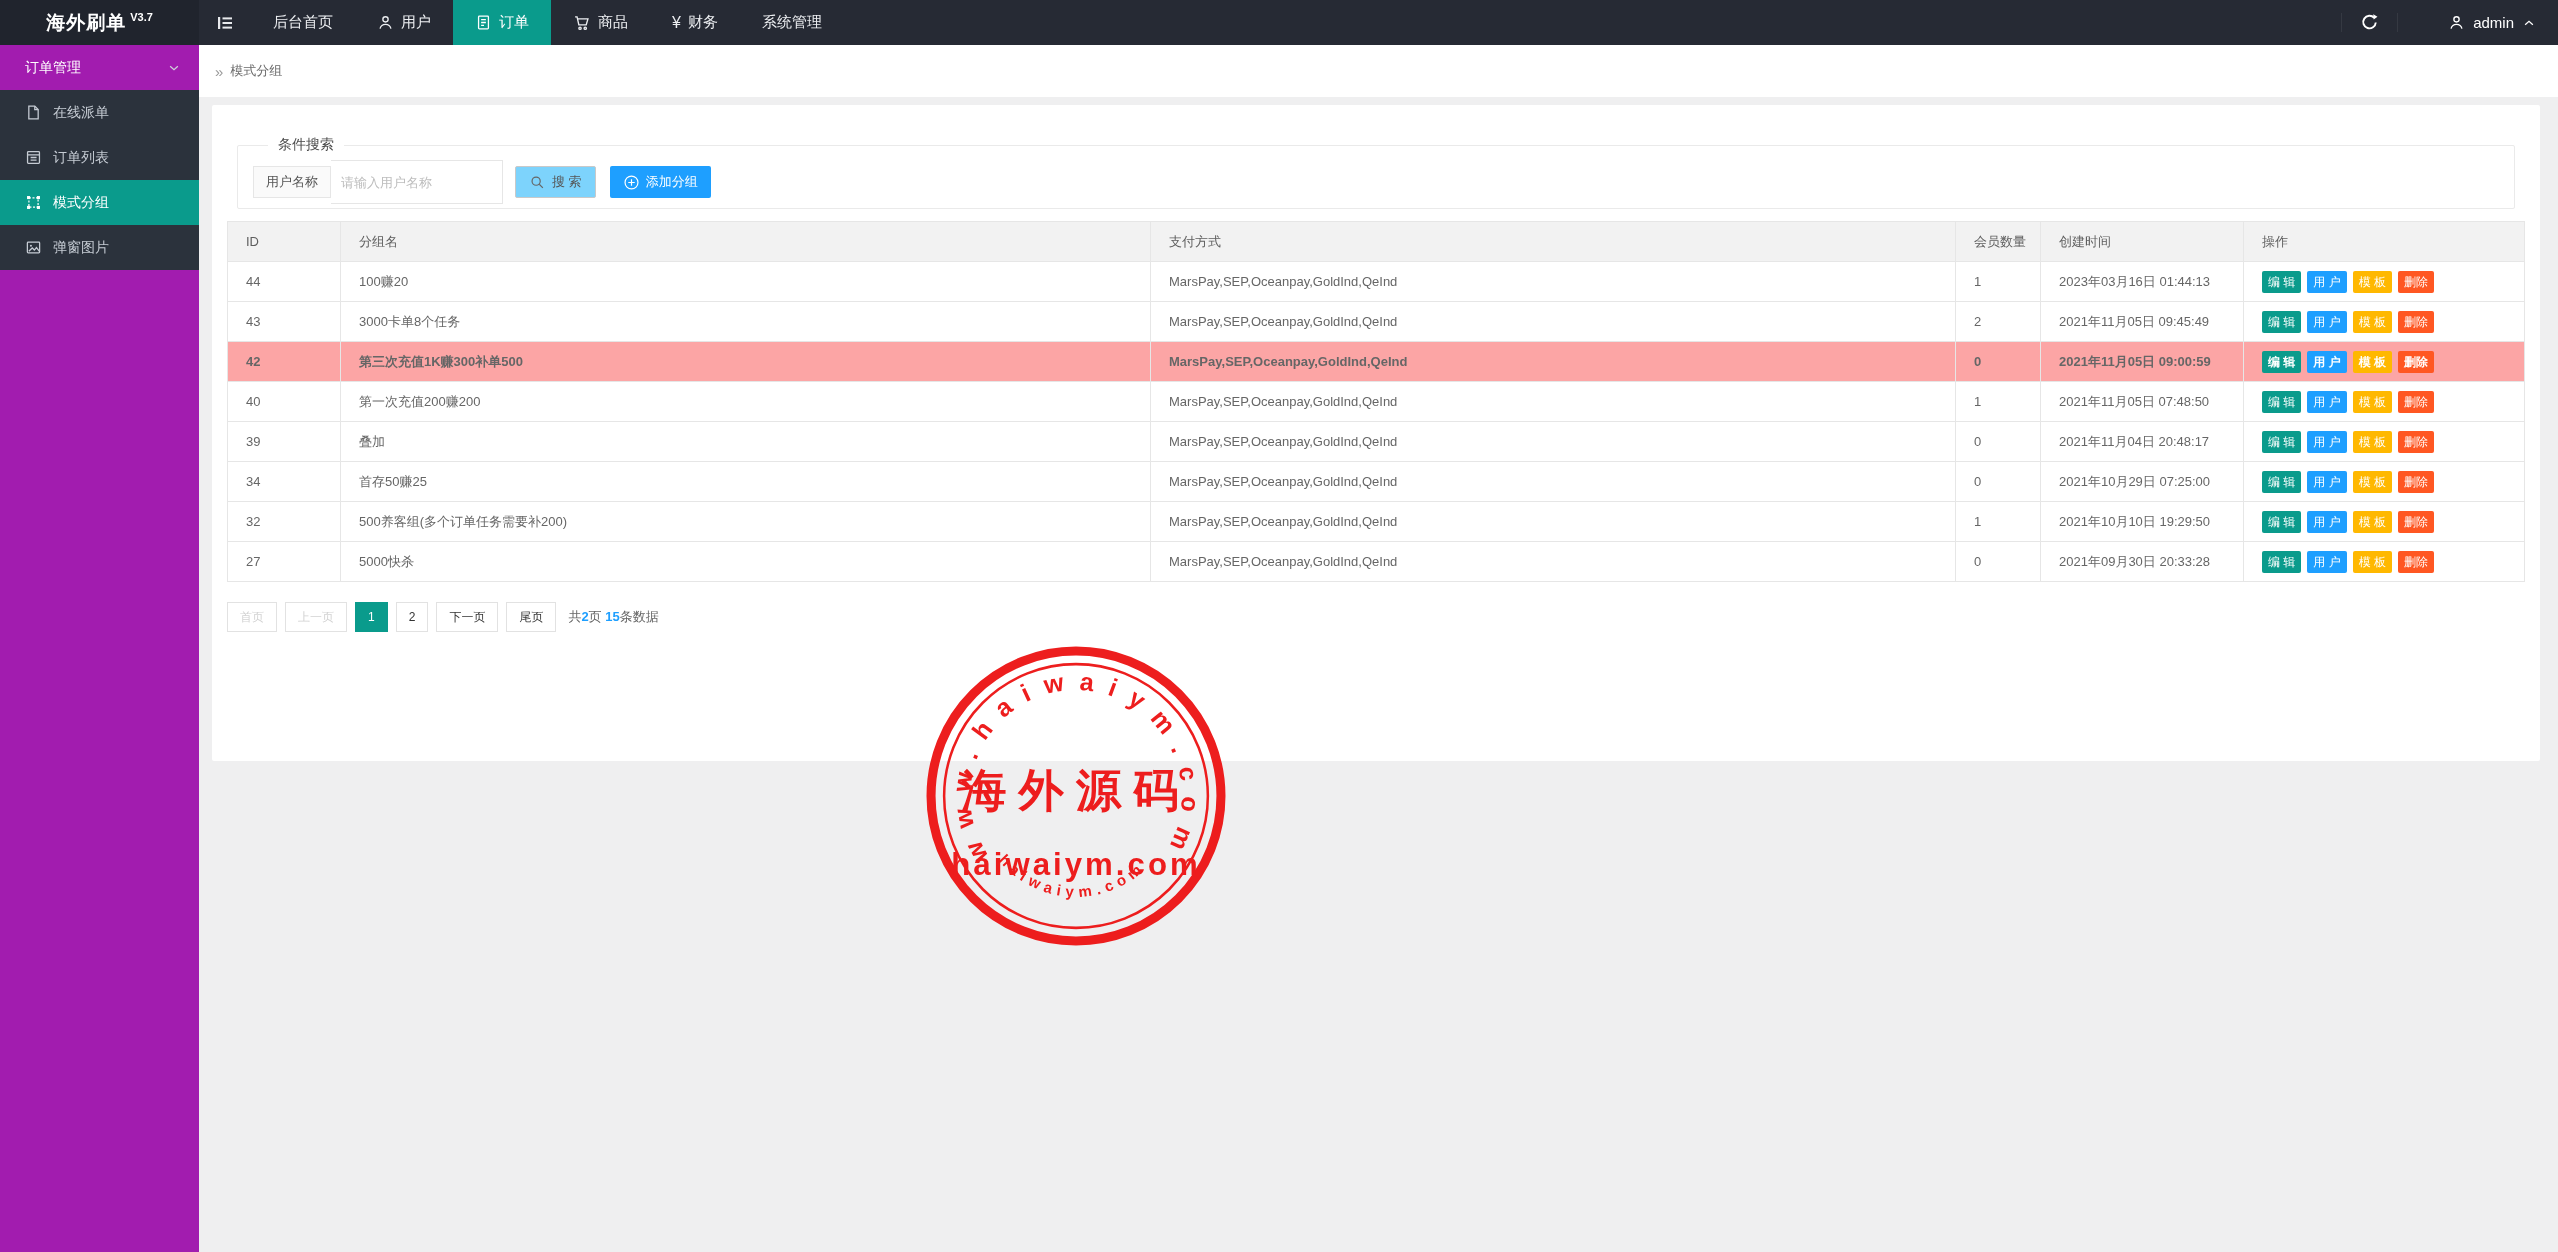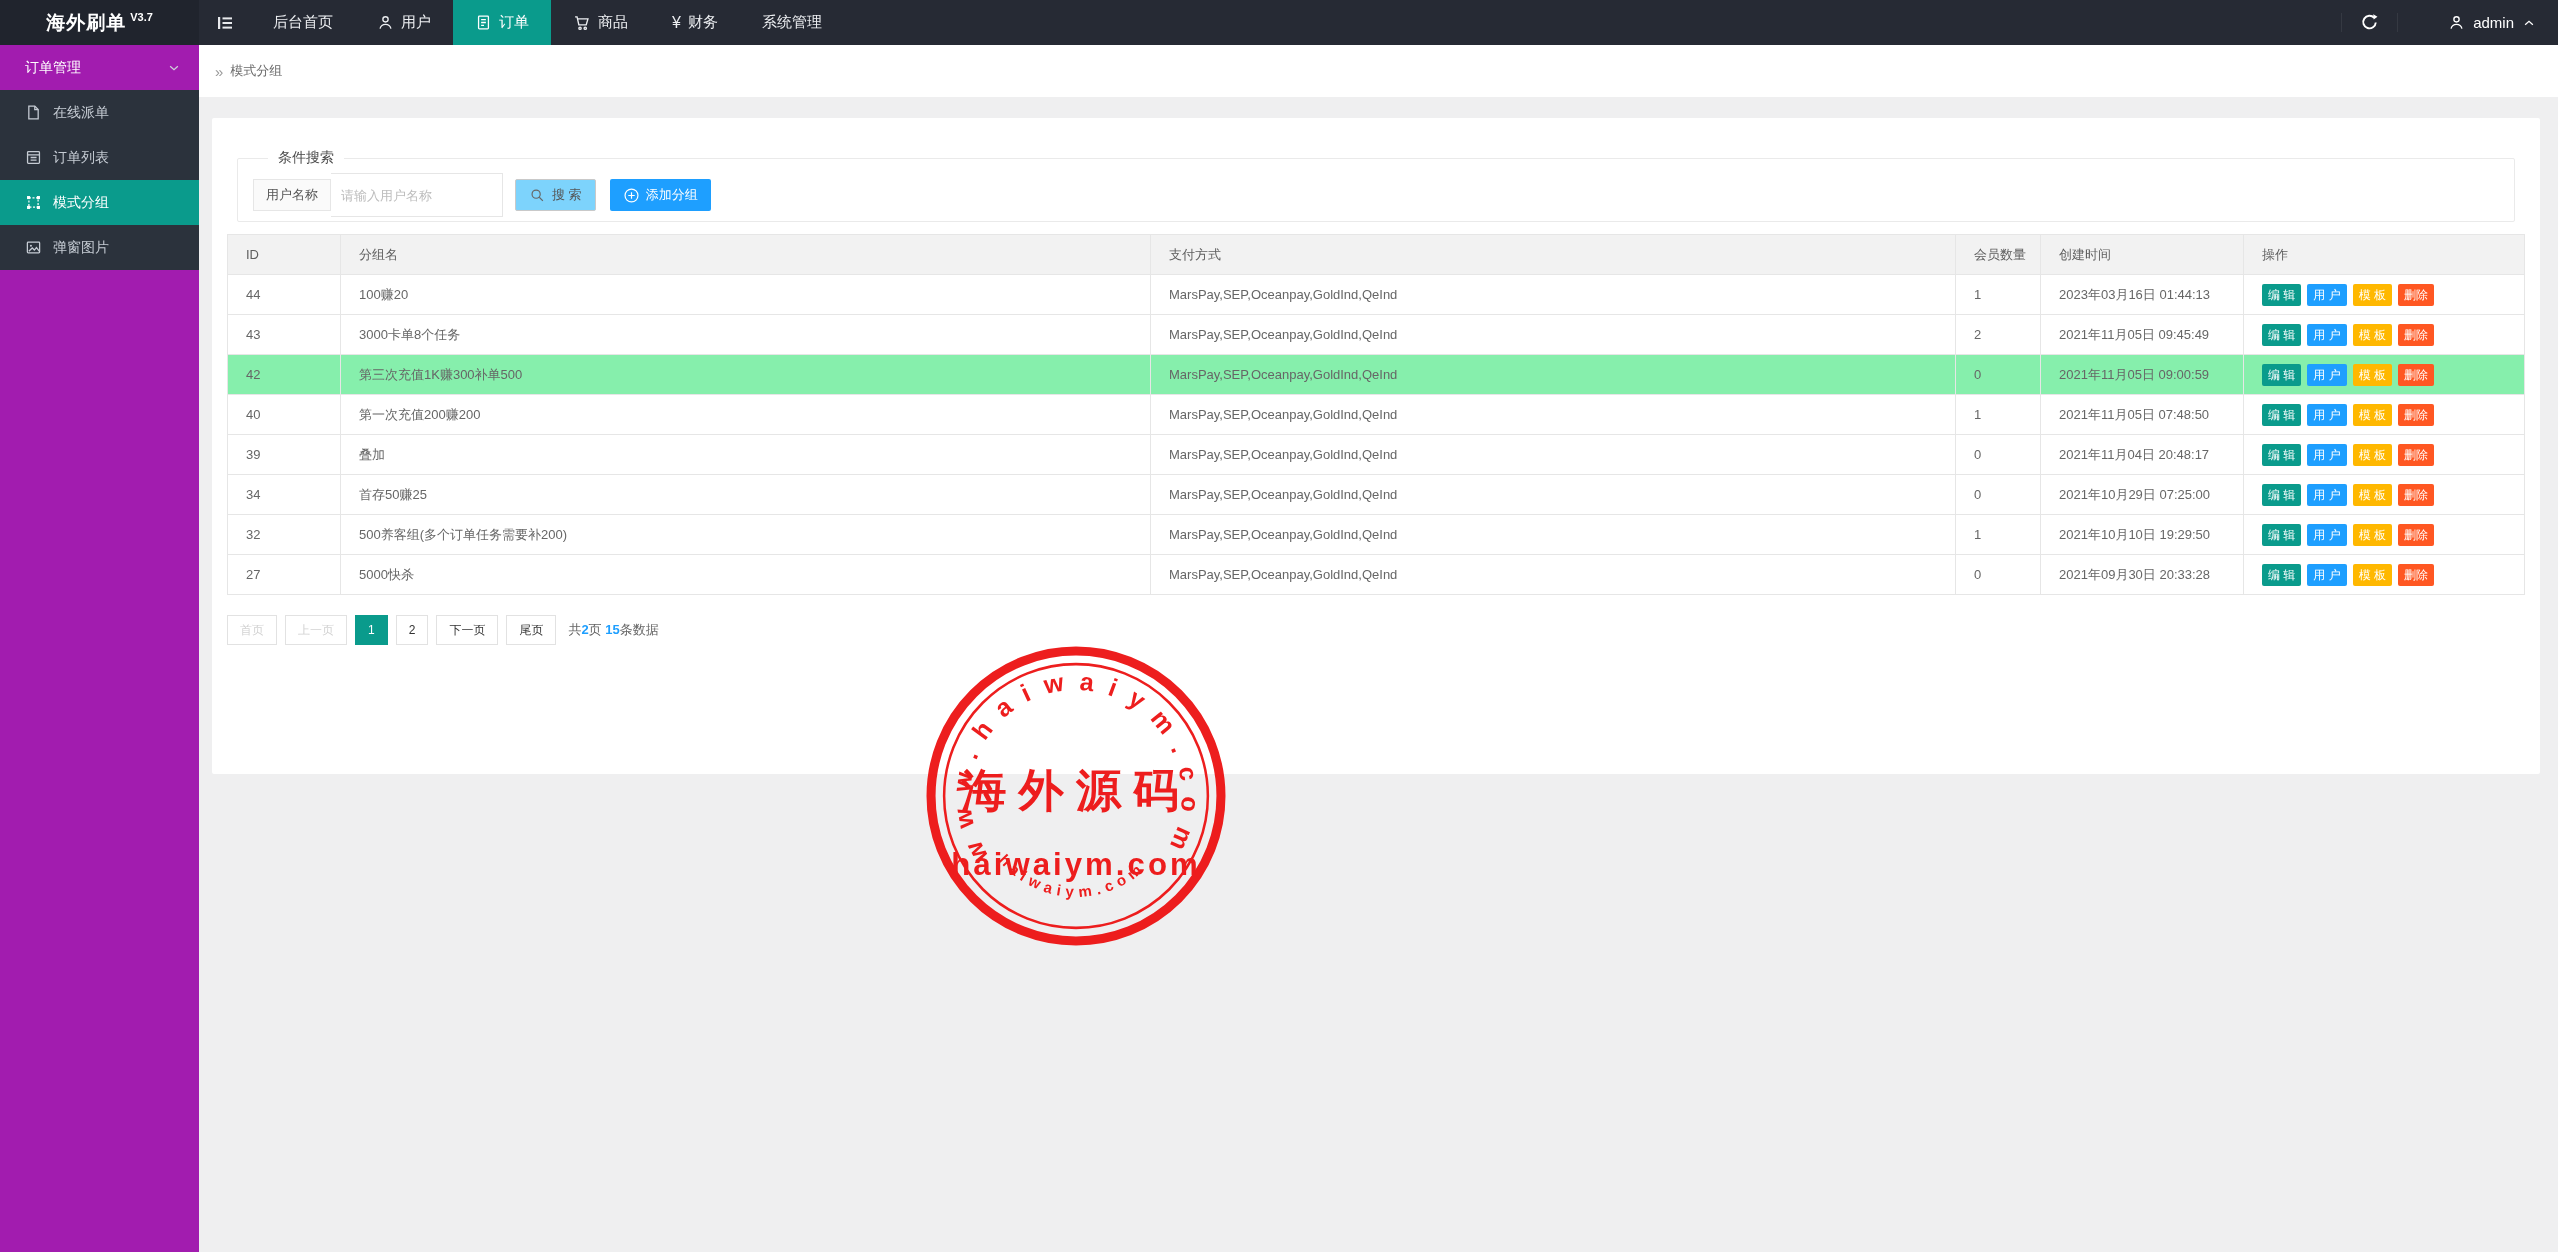--- a/index.html
+++ b/index.html
@@ -31,36 +31,36 @@
   .side-item { height:45px; display:flex; align-items:center; gap:11px; padding-left:25px; color:#c6ccd4; font-size:14px; cursor:pointer; }
   .side-item .sicon { display:flex; }
   .side-item.active { background:#0a9b8c; color:#fff; }
 
   
   .breadcrumb { position:absolute; top:45px; left:199px; right:0; height:52px; background:#fff; display:flex; align-items:center; padding-left:16px; font-size:13px; color:#6a6a6a; gap:7px; z-index:5; }
   .bc-arrow { color:#9a9a9a; font-size:15px; }
 
   
   .content { position:absolute; top:97px; left:199px; right:0; bottom:0; background:#efeff0; }
-  .card { margin:21px 18px 0 13px; height:656px; background:#fff; border-radius:2px; padding:15px; }
+  .card { margin:8px 18px 0 13px; height:656px; background:#fff; border-radius:2px; padding:15px; }
 
   fieldset.search-field { margin:16px 10px 0; border:1px solid #eaeaea; border-radius:2px; height:73px; padding:0 15px; }
   fieldset.search-field legend { padding:0 10px; margin-left:15px; font-size:14px; color:#4a4a4a; }
   .form-row { display:flex; align-items:center; margin-top:6px; }
   .inp-label { height:32px; line-height:30px; border:1px solid #e6e6e6; background:#fafafa; padding:0 12px; font-size:13px; color:#555; white-space:nowrap; }
   .inp { height:44px; width:172px; border:1px solid #e6e6e6; border-left:none; padding:0 10px; font-size:13px; color:#333; outline:none; }
   .inp::placeholder { color:#bdbdbd; }
   .btn-search { margin-left:12px; height:32px; padding:0 13px; background:#7dd3fc; border:1px solid #c9c9c9; border-radius:2px; font-size:13px; color:#555; display:flex; align-items:center; gap:6px; cursor:pointer; }
   .btn-add { margin-left:14px; height:32px; padding:0 13px; background:#1E9FFF; border:none; border-radius:2px; font-size:13px; color:#fff; display:flex; align-items:center; gap:6px; cursor:pointer; }
 
   .grid { width:100%; border-collapse:collapse; margin-top:12px; table-layout:fixed; }
   .grid th,.grid td { border:1px solid #e6e6e6; height:40px; padding:0 18px; font-size:13px; text-align:left; overflow:hidden; white-space:nowrap; }
   .grid th { background:#f2f2f2; color:#5e5e5e; font-weight:normal; }
   .grid td { color:#666; }
-  .grid tr.hovered td { background:#86efac; }
+  .grid tr.hovered td { background:#fca5a5;font-weight:bold; }
   .act-btn { display:inline-block; height:22px; line-height:22px; padding:0 6px; border-radius:2px; color:#fff; font-size:12px; margin-right:6px; cursor:pointer; }
   .act-0 { background:#0a9b8c; } .act-1 { background:#1E9FFF; } .act-2 { background:#FFB800; } .act-3 { background:#FF5722; }
 
   .pagination { margin-top:20px; display:flex; align-items:center; }
   .page-btn { min-width:32px; height:30px; line-height:28px; padding:0 12px; border:1px solid #e2e2e2; background:#fff; color:#333; font-size:12px; margin-right:8px; text-align:center; cursor:pointer; white-space:nowrap; }
   .page-btn.disabled { color:#d2d2d2; cursor:default; }
   .page-btn.active { background:#0a9b8c; border-color:#0a9b8c; color:#fff; cursor:default; }
   .page-info { font-size:13px; color:#666; margin-left:4px; }
   .page-info b { color:#1E9FFF; font-weight:bold; }
 

